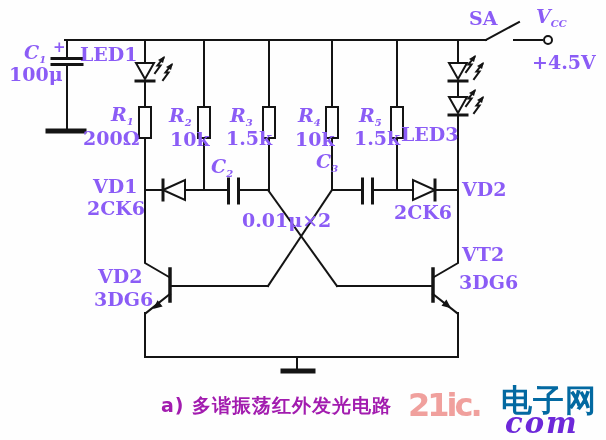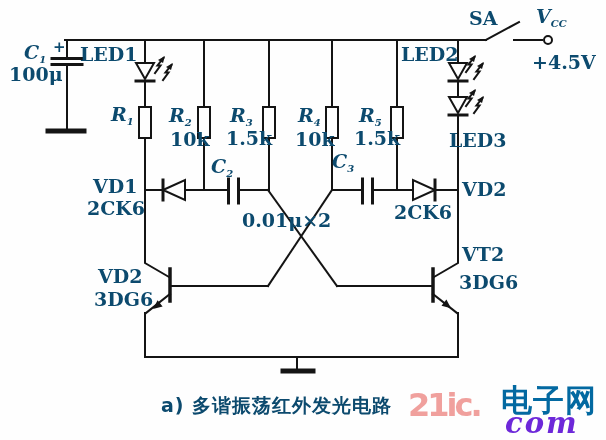--- a/index.html
+++ b/index.html
@@ -4,26 +4,26 @@
 <style>
   html,body{margin:0;padding:0;background:#fff;}
   .stage{position:relative;width:606px;height:440px;background:#fefefe;overflow:hidden;
          font-family:"DejaVu Serif",serif;}
   svg{position:absolute;left:0;top:0;}
   svg *{stroke:#141414;fill:none;stroke-width:2;stroke-linecap:square;}
   svg .fil{fill:#141414;stroke:none;}
   svg .thick{stroke-width:3;}
   svg .gnd{stroke-width:5;}
   svg .bar{stroke-width:3.5;}
-  .lbl{position:absolute;font-weight:bold;font-size:19px;color:#0c4a6e;
+  .lbl{position:absolute;font-weight:bold;font-size:19px;color:#8b5cf6;
        white-space:nowrap;line-height:1;}
   .it{font-style:italic;}
   .ss{font-size:10px;vertical-align:-4px;}
   .sm{font-size:15px;}
-  .caption{position:absolute;left:161px;top:393px;font-size:19px;font-weight:bold;color:#0c4a6e;
+  .caption{position:absolute;left:161px;top:393px;font-size:19px;font-weight:bold;color:#a21caf;
            font-family:"DejaVu Sans","Liberation Sans",sans-serif;letter-spacing:1px;}
   .brand{position:absolute;left:408px;top:389px;font-family:"DejaVu Sans","Liberation Sans",sans-serif;
          font-weight:bold;font-size:32px;letter-spacing:-3px;line-height:1;color:#f0a09d;}
   .logo-cn{position:absolute;left:501px;top:385px;font-family:"DejaVu Sans","Liberation Sans",sans-serif;
          font-weight:bold;font-size:31px;line-height:1;color:#0369a1;letter-spacing:1px;}
   .logo-com{position:absolute;left:505px;top:409px;font-family:"DejaVu Serif",serif;font-style:italic;
          font-weight:bold;font-size:29px;line-height:1;color:#6d28d9;letter-spacing:2px;}
 </style>
 </head>
 <body>
@@ -154,40 +154,40 @@
       <path d="M297,357 V369"></path>
       <path class="gnd" d="M283,371 H313"></path>
     </g>
   </svg>
 
   <div class="lbl it" style="left:24px;top:43px;"><span>C</span><span class="ss">1</span></div>
   <div class="lbl sm" style="left:53px;top:40px;">+</div>
   <div class="lbl" style="left:9px;top:65px;text-align:right;">100μ</div>
 
   <div class="lbl" style="left:80px;top:45px;">LED1</div>
-  <div class="lbl" style="left:401px;top:45px;">LED2</div>
-  <div class="lbl" style="left:401px;top:131px;margin-left:48px;">LED3</div>
+  <div class="lbl" style="left:401px;top:125px;">LED3</div>
 
   <div class="lbl it" style="left:111px;top:105px;"><span>R</span><span class="ss">1</span></div>
+  <div class="lbl" style="left:83px;top:129px;">200Ω</div>
   <div class="lbl it" style="left:169px;top:106px;"><span>R</span><span class="ss">2</span></div>
   <div class="lbl" style="left:170px;top:130px;">10k</div>
   <div class="lbl it" style="left:230px;top:106px;"><span>R</span><span class="ss">3</span></div>
   <div class="lbl" style="left:226px;top:129px;">1.5k</div>
   <div class="lbl it" style="left:298px;top:106px;"><span>R</span><span class="ss">4</span></div>
   <div class="lbl" style="left:295px;top:130px;">10k</div>
   <div class="lbl it" style="left:359px;top:106px;"><span>R</span><span class="ss">5</span></div>
   <div class="lbl" style="left:354px;top:129px;">1.5k</div>
 
   <div class="lbl" style="left:93px;top:177px;">VD1</div>
   <div class="lbl" style="left:87px;top:199px;">2CK6</div>
   <div class="lbl" style="left:462px;top:180px;">VD2</div>
   <div class="lbl" style="left:394px;top:203px;">2CK6</div>
 
   <div class="lbl it" style="left:211px;top:157px;"><span>C</span><span class="ss">2</span></div>
-  <div class="lbl it" style="left:332px;top:152px;text-align:right;"><span>C</span><span class="ss">3</span></div>
+  <div class="lbl it" style="left:316px;top:152px;text-align:right;"><span>C</span><span class="ss">3</span></div>
   <div class="lbl" style="left:202px;top:211px;margin-left:40px;">0.01μ×2</div>
 
   <div class="lbl" style="left:98px;top:267px;">VD2</div>
   <div class="lbl" style="left:94px;top:290px;">3DG6</div>
   <div class="lbl" style="left:462px;top:245px;">VT2</div>
   <div class="lbl" style="left:459px;top:273px;">3DG6</div>
 
   <div class="lbl" style="left:469px;top:9px;">SA</div>
   <div class="lbl it" style="left:536px;top:7px;"><span>V</span><span class="ss">CC</span></div>
   <div class="lbl" style="left:532px;top:53px;">+4.5V</div>

